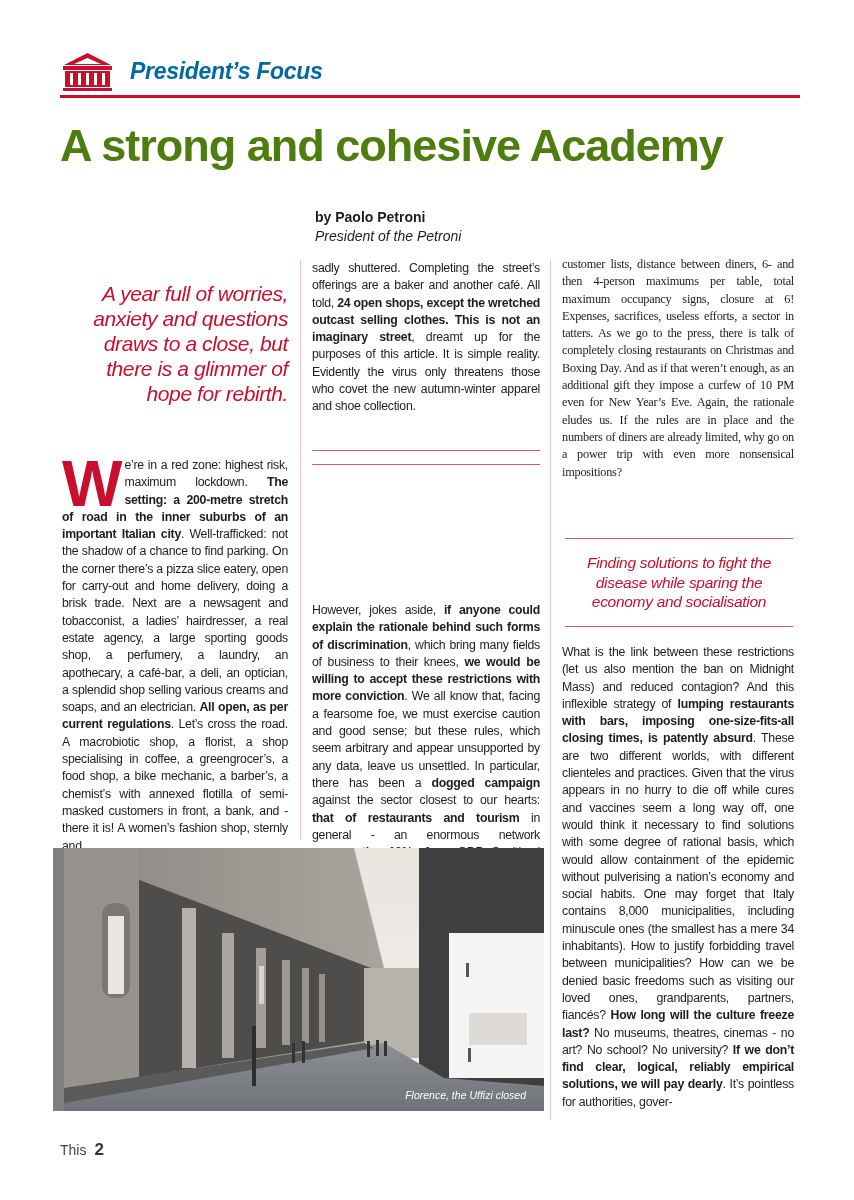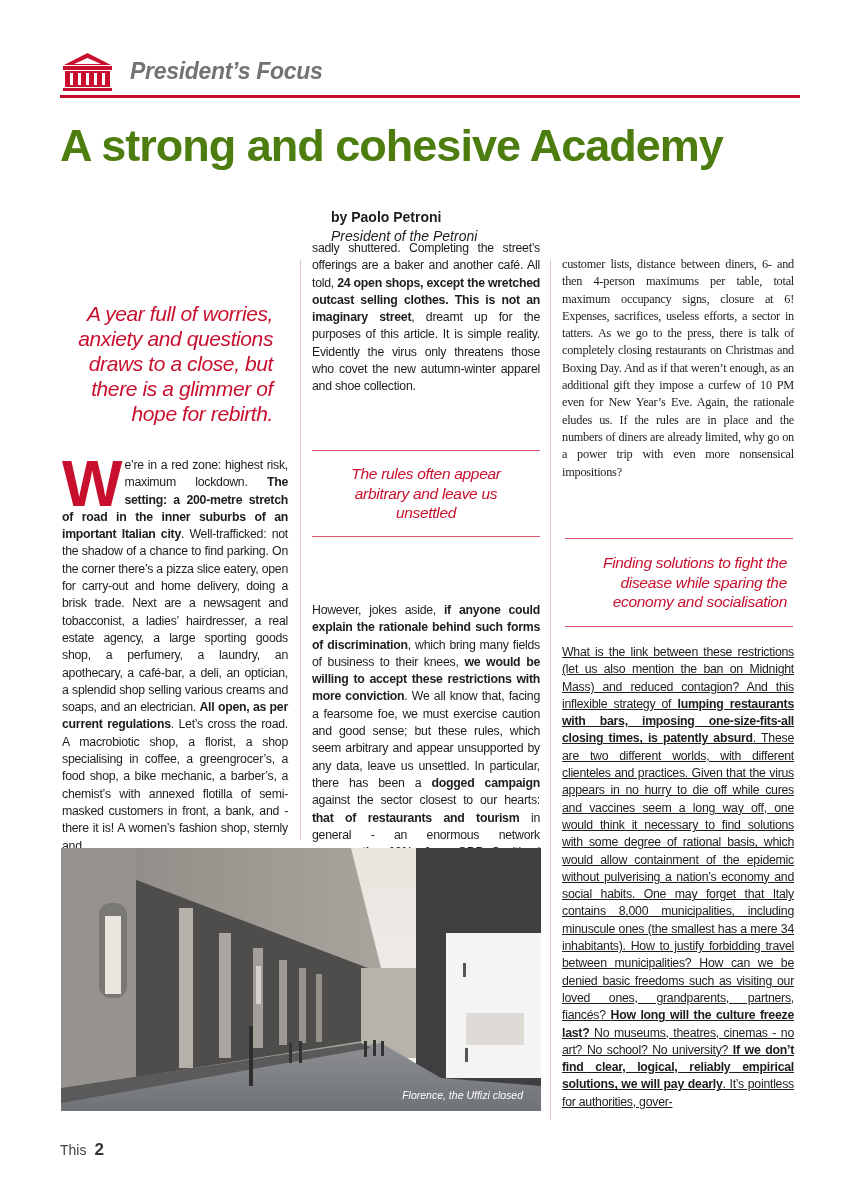--- a/index.html
+++ b/index.html
@@ -1,36 +1,36 @@
 <!DOCTYPE html>
 <html><head>
 <meta charset="utf-8">
 <style>
   html, body { margin:0; padding:0; background:#ffffff; }
   body { width:854px; height:1200px; position:relative; overflow:hidden; font-family:"Liberation Sans", sans-serif; color:#1d1d1b; }
   .abs { position:absolute; }
   .hdr-rule { position:absolute; left:60px; top:95px; width:740px; height:3px; background:#c8102e; }
-  .section-label { position:absolute; left:130px; top:58px; font-size:23px; font-style:italic; font-weight:bold; color:#737373; letter-spacing:-0.3px; font-family:"Liberation Sans", sans-serif; }
+  .section-label { position:absolute; left:130px; top:58px; font-size:23px; font-style:italic; font-weight:bold; color:#0369a1; letter-spacing:-0.3px; font-family:"Liberation Sans", sans-serif; }
   .title { position:absolute; left:60px; top:120px; font-size:45px; font-weight:bold; color:#4d7c0f; letter-spacing:-1px; line-height:52px; font-family:"Liberation Sans", sans-serif; }
-  .byline { position:absolute; left:331px; top:208px; font-size:14px; line-height:19px; }
+  .byline { position:absolute; left:315px; top:208px; font-size:14px; line-height:19px; }
   .byline b { font-weight:bold; }
   .byline i { font-style:italic; display:block; }
-  .pullquote { position:absolute; left:47px; top:281px; width:226px; text-align:right; font-style:italic; color:#c8102e; font-size:21px; line-height:25px; letter-spacing:-0.4px;margin-top:20px; }
+  .pullquote { position:absolute; left:62px; top:281px; width:226px; text-align:right; font-style:italic; color:#c8102e; font-size:21px; line-height:25px; letter-spacing:-0.4px; }
   .col { position:absolute; font-size:12.3px; line-height:17.3px; text-align:justify; letter-spacing:-0.25px; }
   .col b { font-weight:bold; }
   .col1 { left:62px; top:457px; width:226px; }
-  .col2 { left:312px; top:240px; width:228px; }
+  .col2 { left:312px; top:260px; width:228px; }
   .col2b { left:312px; top:558px; width:228px;margin-top:44px; }
   .col3 { left:562px; top:256px; width:232px;font-family:Liberation Serif, serif; }
-  .col3b { left:562px; top:644px; width:232px;text-decoration:underline; }
+  .col3b { left:562px; top:644px; width:232px; }
   .dropcap { float:left; font-size:64px; line-height:50px; font-weight:bold; color:#c8102e; margin:2px 4px -4px 0; letter-spacing:-2px; }
   .vrule { position:absolute; width:1px; background:#e6c3cc; }
   .callout { position:absolute; text-align:center; font-style:italic; color:#c8102e; font-size:15.5px; line-height:19.5px; letter-spacing:-0.3px; }
   .callout .rule-top, .callout .rule-bot { height:1px; background:#c8102e; opacity:0.7; }
-  .photo { position:absolute; left:61px; top:848px; width:480px; height:263px; overflow:hidden; background:#7d7f82; }
+  .photo { position:absolute; left:53px; top:848px; width:480px; height:263px; overflow:hidden; background:#7d7f82;padding-left:11px; }
   .caption { position:absolute; right:18px; bottom:10px; font-size:10.5px; font-style:italic; color:#ffffff; }
   .footer { position:absolute; left:60px; top:1140px; font-size:14px; color:#444; }
   .footer b { font-size:17px; font-weight:bold; margin-left:8px; color:#333; }
 </style>
 </head>
 <body>
 
 <div class="abs" style="left:60px; top:52px; width:55px; height:40px;">
   <svg width="55" height="40" viewBox="0 0 55 40">
     <polygon points="27.5,1 4,13 51,13" fill="#c8102e"></polygon>
@@ -63,35 +63,34 @@
 
 <div class="vrule" style="left:300px; top:260px; height:580px;"></div>
 <div class="vrule" style="left:550px; top:260px; height:860px;"></div>
 
 <div class="col col2">
   <span>sadly shuttered. Completing the street’s offerings are a baker and another café. All told, </span><b>24 open shops, except the wretched outcast selling clothes. This is not an imaginary street</b><span>, dreamt up for the purposes of this article. It is simple reality. Evidently the virus only threatens those who covet the new autumn-winter apparel and shoe collection.</span>
 </div>
 
 <div class="callout" style="left:312px; top:450px; width:228px;">
   <div class="rule-top" style="margin-bottom:13px;"></div>
-  <div style="padding:0 38px;">The rules often appear arbitrary and leave us unsettled</div>
   <div class="rule-bot" style="margin-top:13px;"></div>
 </div>
 
 <div class="col col2b">
   <span>However, jokes aside, </span><b>if anyone could explain the rationale behind such forms of discrimination</b><span>, which bring many fields of business to their knees, </span><b>we would be willing to accept these restrictions with more conviction</b><span>. We all know that, facing a fearsome foe, we must exercise caution and good sense; but these rules, which seem arbitrary and appear unsupported by any data, leave us unsettled. In particular, there has been a </span><b>dogged campaign</b><span> against the sector closest to our hearts: </span><b>that of restaurants and tourism</b><span> in general - an enormous network </span><b>representing 13% of our GDP</b><span>. Sanitised restaurants, restricted walking paths, masks,</span>
 </div>
 
 <div class="col col3">
   <span>customer lists, distance between diners, 6- and then 4-person maximums per table, total maximum occupancy signs, closure at 6! Expenses, sacrifices, useless efforts, a sector in tatters. As we go to the press, there is talk of completely closing restaurants on Christmas and Boxing Day. And as if that weren’t enough, as an additional gift they impose a curfew of 10 PM even for New Year’s Eve. Again, the rationale eludes us. If the rules are in place and the numbers of diners are already limited, why go on a power trip with even more nonsensical impositions?</span>
 </div>
 
 <div class="callout" style="left:565px; top:538px; width:228px;">
   <div class="rule-top" style="margin-bottom:14px;"></div>
-  <div style="padding:0 6px;text-align:right;">Finding solutions to fight the disease while sparing the economy and socialisation</div>
+  <div style="padding:0 6px;">Finding solutions to fight the disease while sparing the economy and socialisation</div>
   <div class="rule-bot" style="margin-top:14px;"></div>
 </div>
 
 <div class="col col3b">
   <span>What is the link between these restrictions (let us also mention the ban on Midnight Mass) and reduced contagion? And this inflexible strategy of </span><b>lumping restaurants with bars, imposing one-size-fits-all closing times, is patently absurd</b><span>. These are two different worlds, with different clienteles and practices. Given that the virus appears in no hurry to die off while cures and vaccines seem a long way off, one would think it necessary to find solutions with some degree of rational basis, which would allow containment of the epidemic without pulverising a nation’s economy and social habits. One may forget that Italy contains 8,000 municipalities, including minuscule ones (the smallest has a mere 34 inhabitants). How to justify forbidding travel between municipalities? How can we be denied basic freedoms such as visiting our loved ones, grandparents, partners, fiancés? </span><b>How long will the culture freeze last?</b><span> No museums, theatres, cinemas - no art? No school? No university? </span><b>If we don’t find clear, logical, reliably empirical solutions, we will pay dearly</b><span>. It’s pointless for authorities, gover-</span>
 </div>
 
 <div class="photo">
   <svg width="480" height="263" viewBox="0 0 480 263" preserveAspectRatio="none">
     <defs>

